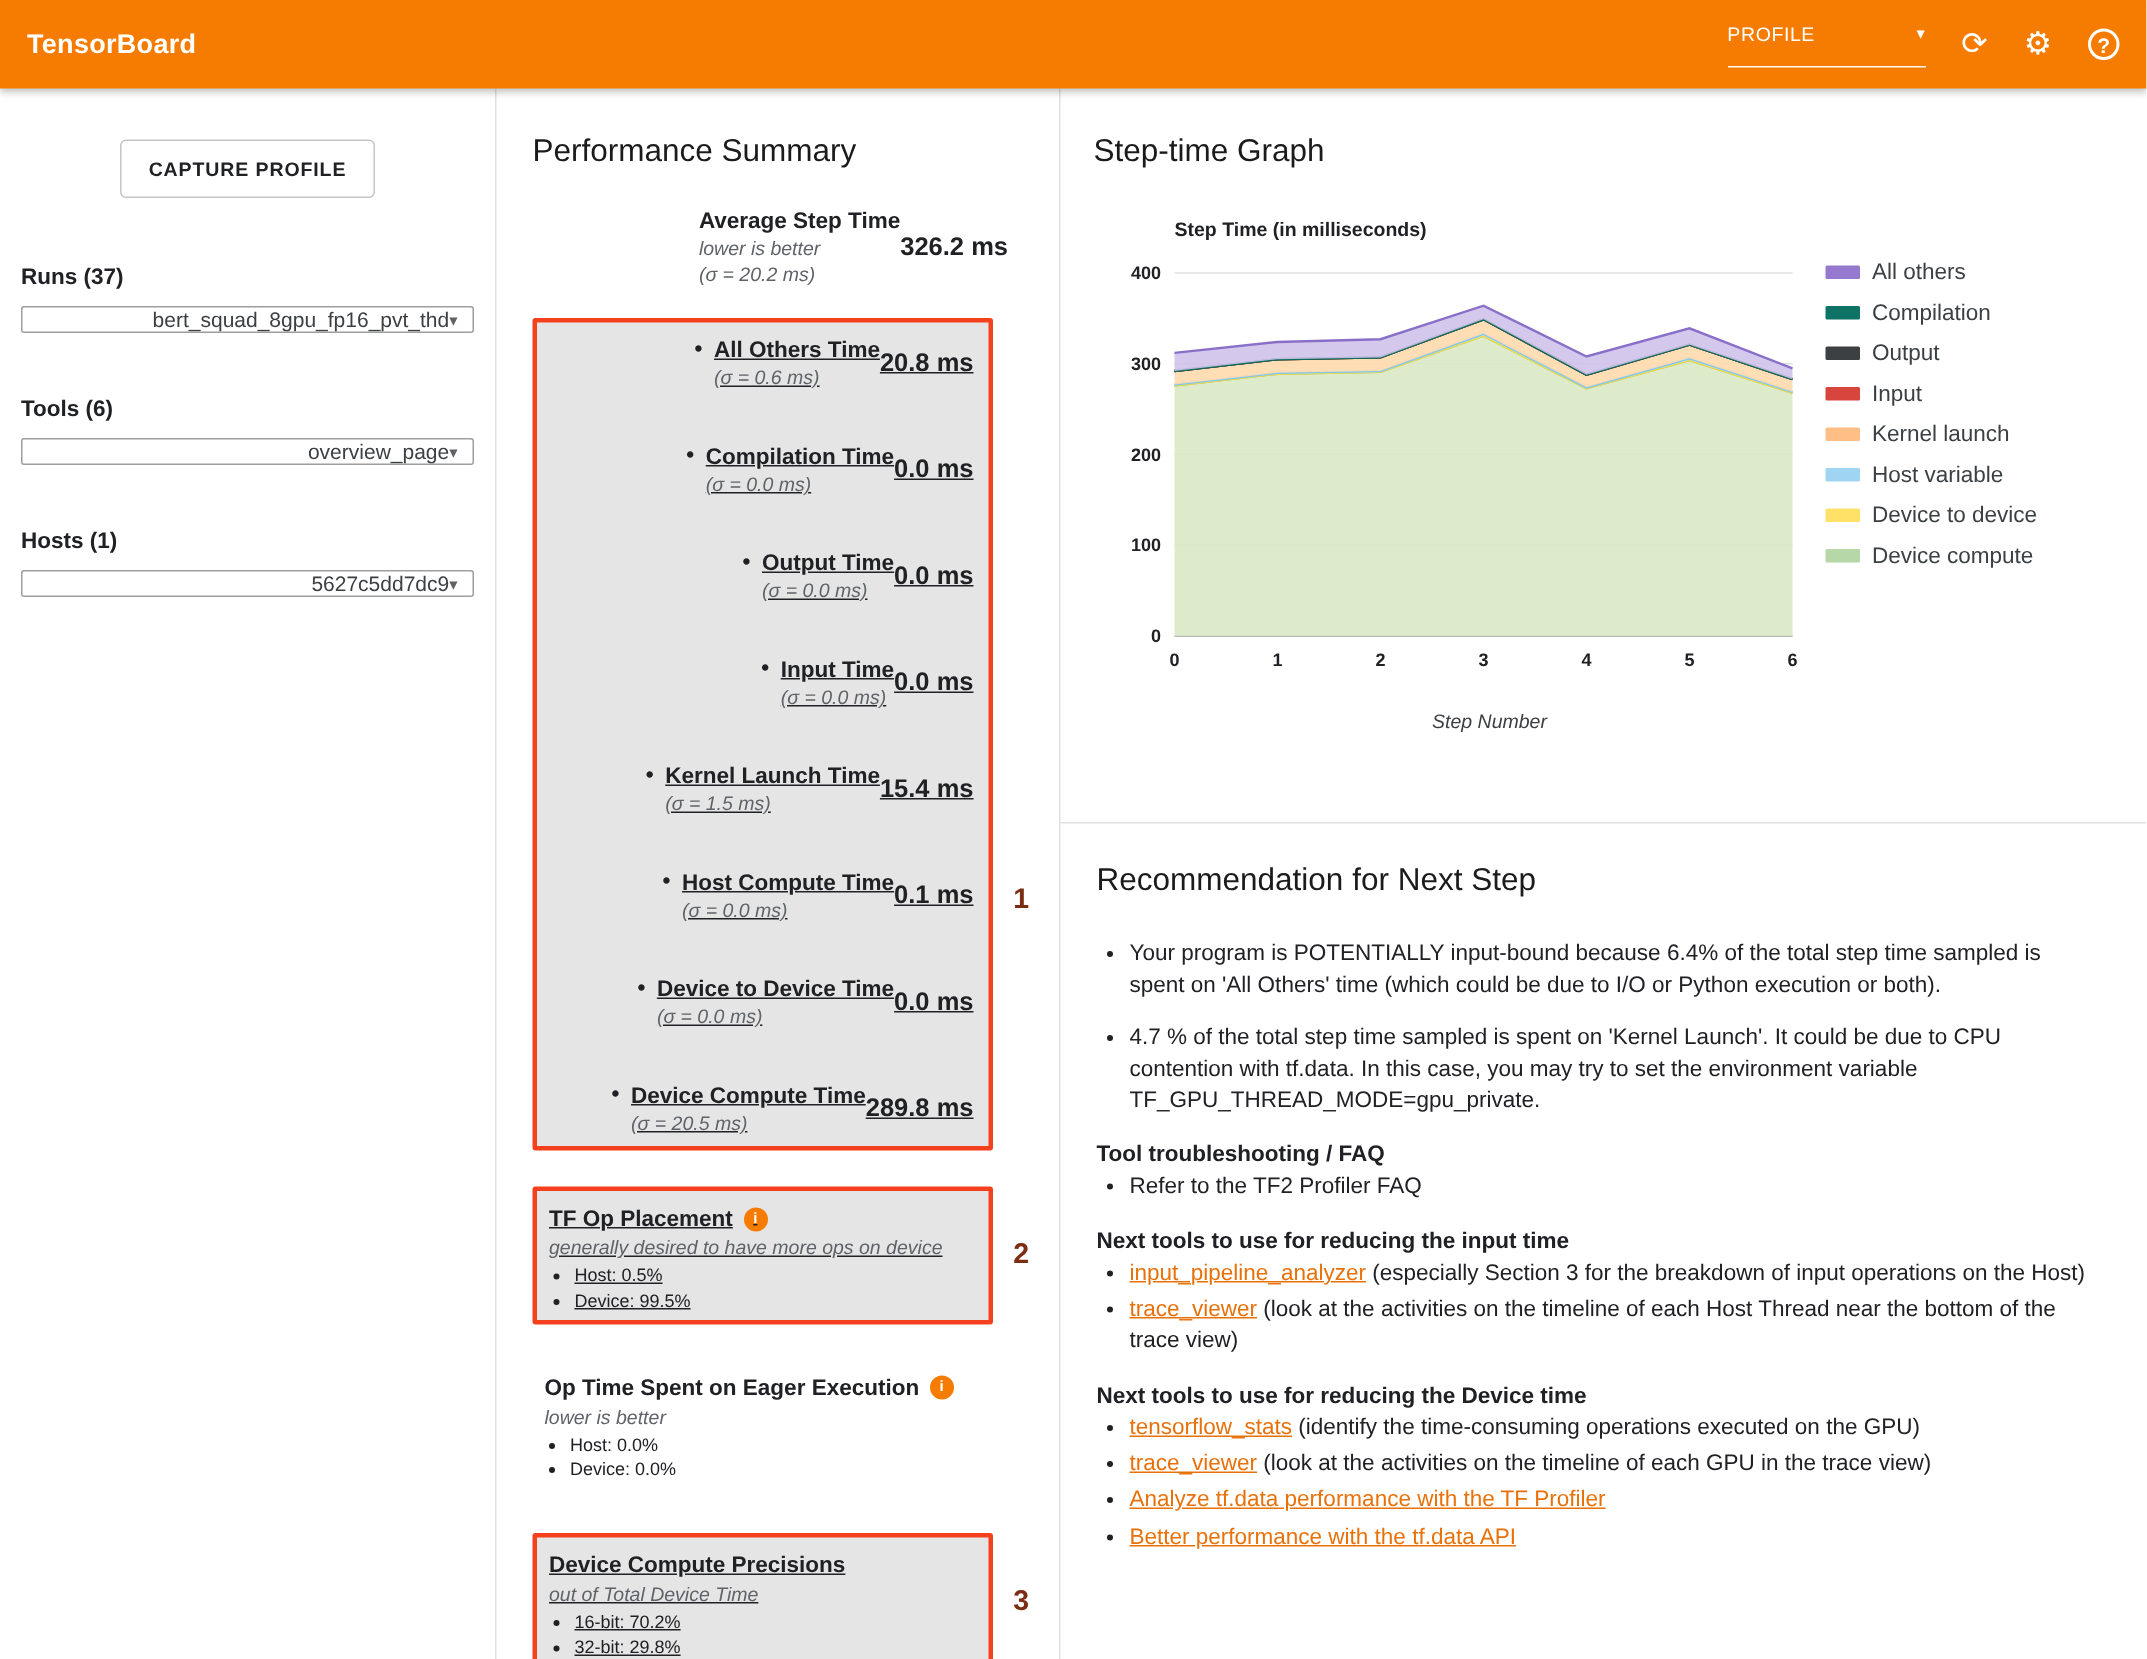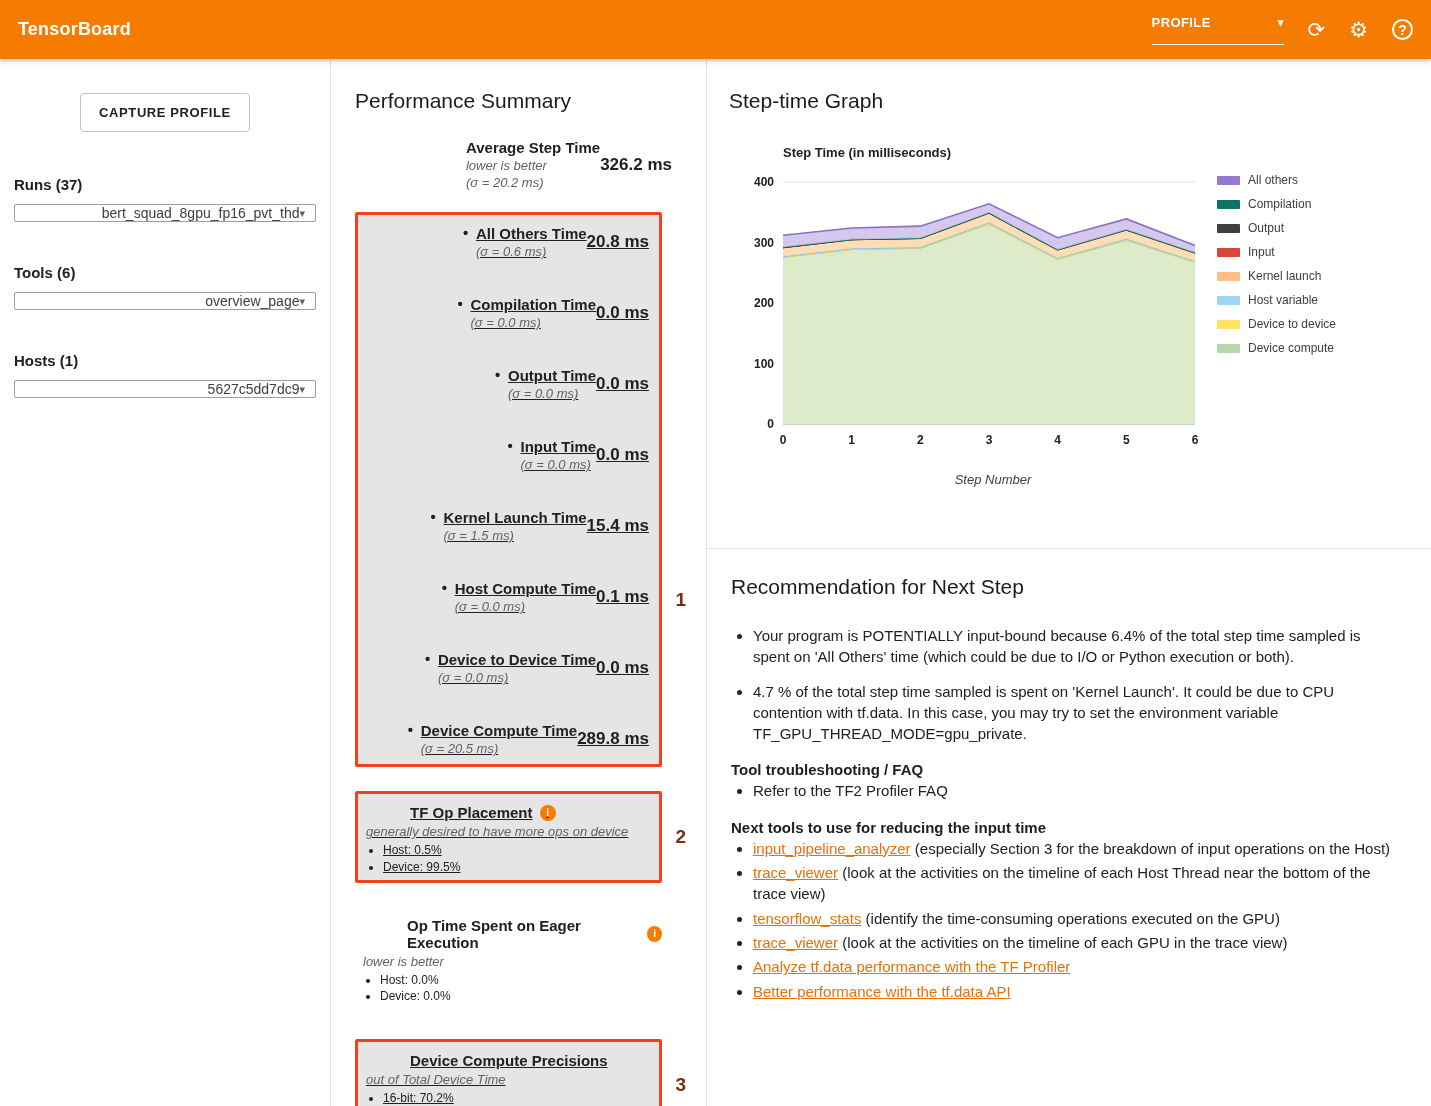--- a/index.html
+++ b/index.html
@@ -12,21 +12,21 @@
   .topbar {
     height:59px; background:#f57c00; color:#fff;
     display:flex; align-items:center; padding:0 18px;
     box-shadow:0 2px 5px rgba(0,0,0,.25); position:relative; z-index:5;
   }
   .tb-title { font-size:18px; font-weight:700; letter-spacing:.2px; }
   .tb-right { margin-left:auto; display:flex; align-items:center; gap:24px; }
   .dash-select {
     width:132px; display:flex; justify-content:space-between; align-items:center;
     border-bottom:1px solid rgba(255,255,255,.95); padding-bottom:14px;
-    font-size:13px; font-weight:700; letter-spacing:.4px; cursor:pointer;gap:13px;
+    font-size:13px; font-weight:400; letter-spacing:.4px; cursor:pointer;gap:13px;
   }
   .dash-select .caret { font-size:11px; }
   .tb-icon { font-size:21px; line-height:24px; cursor:pointer; }
   .tb-icon.help {
     font-size:14px; font-weight:700; width:21px; height:21px; line-height:19px;
     border:2px solid #fff; border-radius:50%; text-align:center;
   }
   
   .main { display:flex; height:1061px; }
   .sidebar { flex:0 0 330px; padding:28px 14px 0 14px; }
@@ -62,38 +62,38 @@
   .avg-row { margin-bottom:22px; padding:0 10px 0 8px; }
   .redbox-wrap { position:relative; margin:0 20px 24px 0; }
   .redbox { border:3px solid #f4401c; border-radius:2px; padding:10px 10px 4px 8px; background:#e5e5e5;text-decoration:underline; }
   .metrics-box .metric-row { margin-bottom:37px; }
   .metrics-box .metric-row:last-child { margin-bottom:4px; }
   .anno {
     position:absolute; right:-24px; font-size:19px; font-weight:700; color:#7c2d12;
   }
   .anno-1 { top:68%; } .anno-2, .anno-3 { top:50%; transform:translateY(-50%); }
   .ib-title-row { display:flex; align-items:center; gap:7px; }
-  .ib-title { font-size:15px; font-weight:700;margin-left:44px; }
+  .ib-title { font-size:15px; font-weight:700; }
   .info-icon {
     width:16px; height:16px; border-radius:50%; background:#f57c00; color:#fff;
     font-size:10px; font-weight:700; font-style:normal; text-align:center;
     line-height:16px; display:inline-block; cursor:pointer;
   }
   .ib-note { font-size:13px; font-style:italic; color:#5f6368; margin:3px 0 3px 0; }
   .ib-list { list-style:disc; padding-left:17px; font-size:12px; line-height:1.4; color:#202124; }
   .plain-block { margin:34px 20px 34px 0; padding-left:8px; }
   
   .graph-panel { padding:30px 24px 18px 22px; border-bottom:1px solid #e0e0e0; height:490px; }
   .chart-wrap { display:flex; margin-top:32px; margin-left:4px; }
   .chart-title { font-size:13px; font-weight:700; padding-left:50px; margin-bottom:10px; }
   .xlabel { width:470px; padding-left:50px; text-align:center; font-size:13px; font-style:italic; color:#3c4043; margin-top:8px; }
   #chart-legend { list-style:none; margin:28px 0 0 14px; }
   #chart-legend li { display:flex; align-items:center; gap:8px; margin-bottom:10px; }
   .legend-swatch { width:23px; height:9px; border-radius:1px; flex:0 0 auto; }
-  .legend-label { font-size:12px; color:#3c4043; }
+  .legend-label { font-size:15px; color:#3c4043; }
   .ytick, .xtick { font-family:"Liberation Sans",sans-serif; font-size:12px; font-weight:700; fill:#202124; }
   
   .recommendation { flex:1; padding:26px 30px 16px 24px; border-bottom:1px solid #e0e0e0; margin:0 0 9px 0; overflow:hidden; }
   .rec-content { max-width:710px; }
   .rec-bullets { list-style:disc; padding-left:22px; margin:18px 0 6px 0; }
   .rec-bullets li { font-size:15px; line-height:1.42; margin-bottom:13px; }
   .rec-subhead { font-size:15px; font-weight:700; margin-top:17px; margin-bottom:2px; }
   .rec-list { list-style:disc; padding-left:22px; }
   .rec-list li { font-size:15px; line-height:1.42; margin-bottom:3px; }
   a.lnk { color:#e8710a; text-decoration:underline; cursor:pointer; }
@@ -363,20 +363,21 @@
         <ul class="rec-list">
           <li><span>Refer to the TF2 Profiler FAQ</span></li>
         </ul>
 
         <div class="rec-subhead">Next tools to use for reducing the input time</div>
         <ul class="rec-list">
           <li><a class="lnk">input_pipeline_analyzer</a><span> (especially Section 3 for the breakdown of input operations on the Host)</span></li>
           <li><a class="lnk">trace_viewer</a><span> (look at the activities on the timeline of each Host Thread near the bottom of the trace view)</span></li>
         </ul>
 
+        <div class="rec-subhead">Next tools to use for reducing the Device time</div>
         <ul class="rec-list">
           <li><a class="lnk">tensorflow_stats</a><span> (identify the time-consuming operations executed on the GPU)</span></li>
           <li><a class="lnk">trace_viewer</a><span> (look at the activities on the timeline of each GPU in the trace view)</span></li>
         </ul>
 
         <ul class="rec-list">
           <li><a class="lnk">Analyze tf.data performance with the TF Profiler</a></li>
           <li><a class="lnk">Better performance with the tf.data API</a></li>
         </ul>
       </div>

